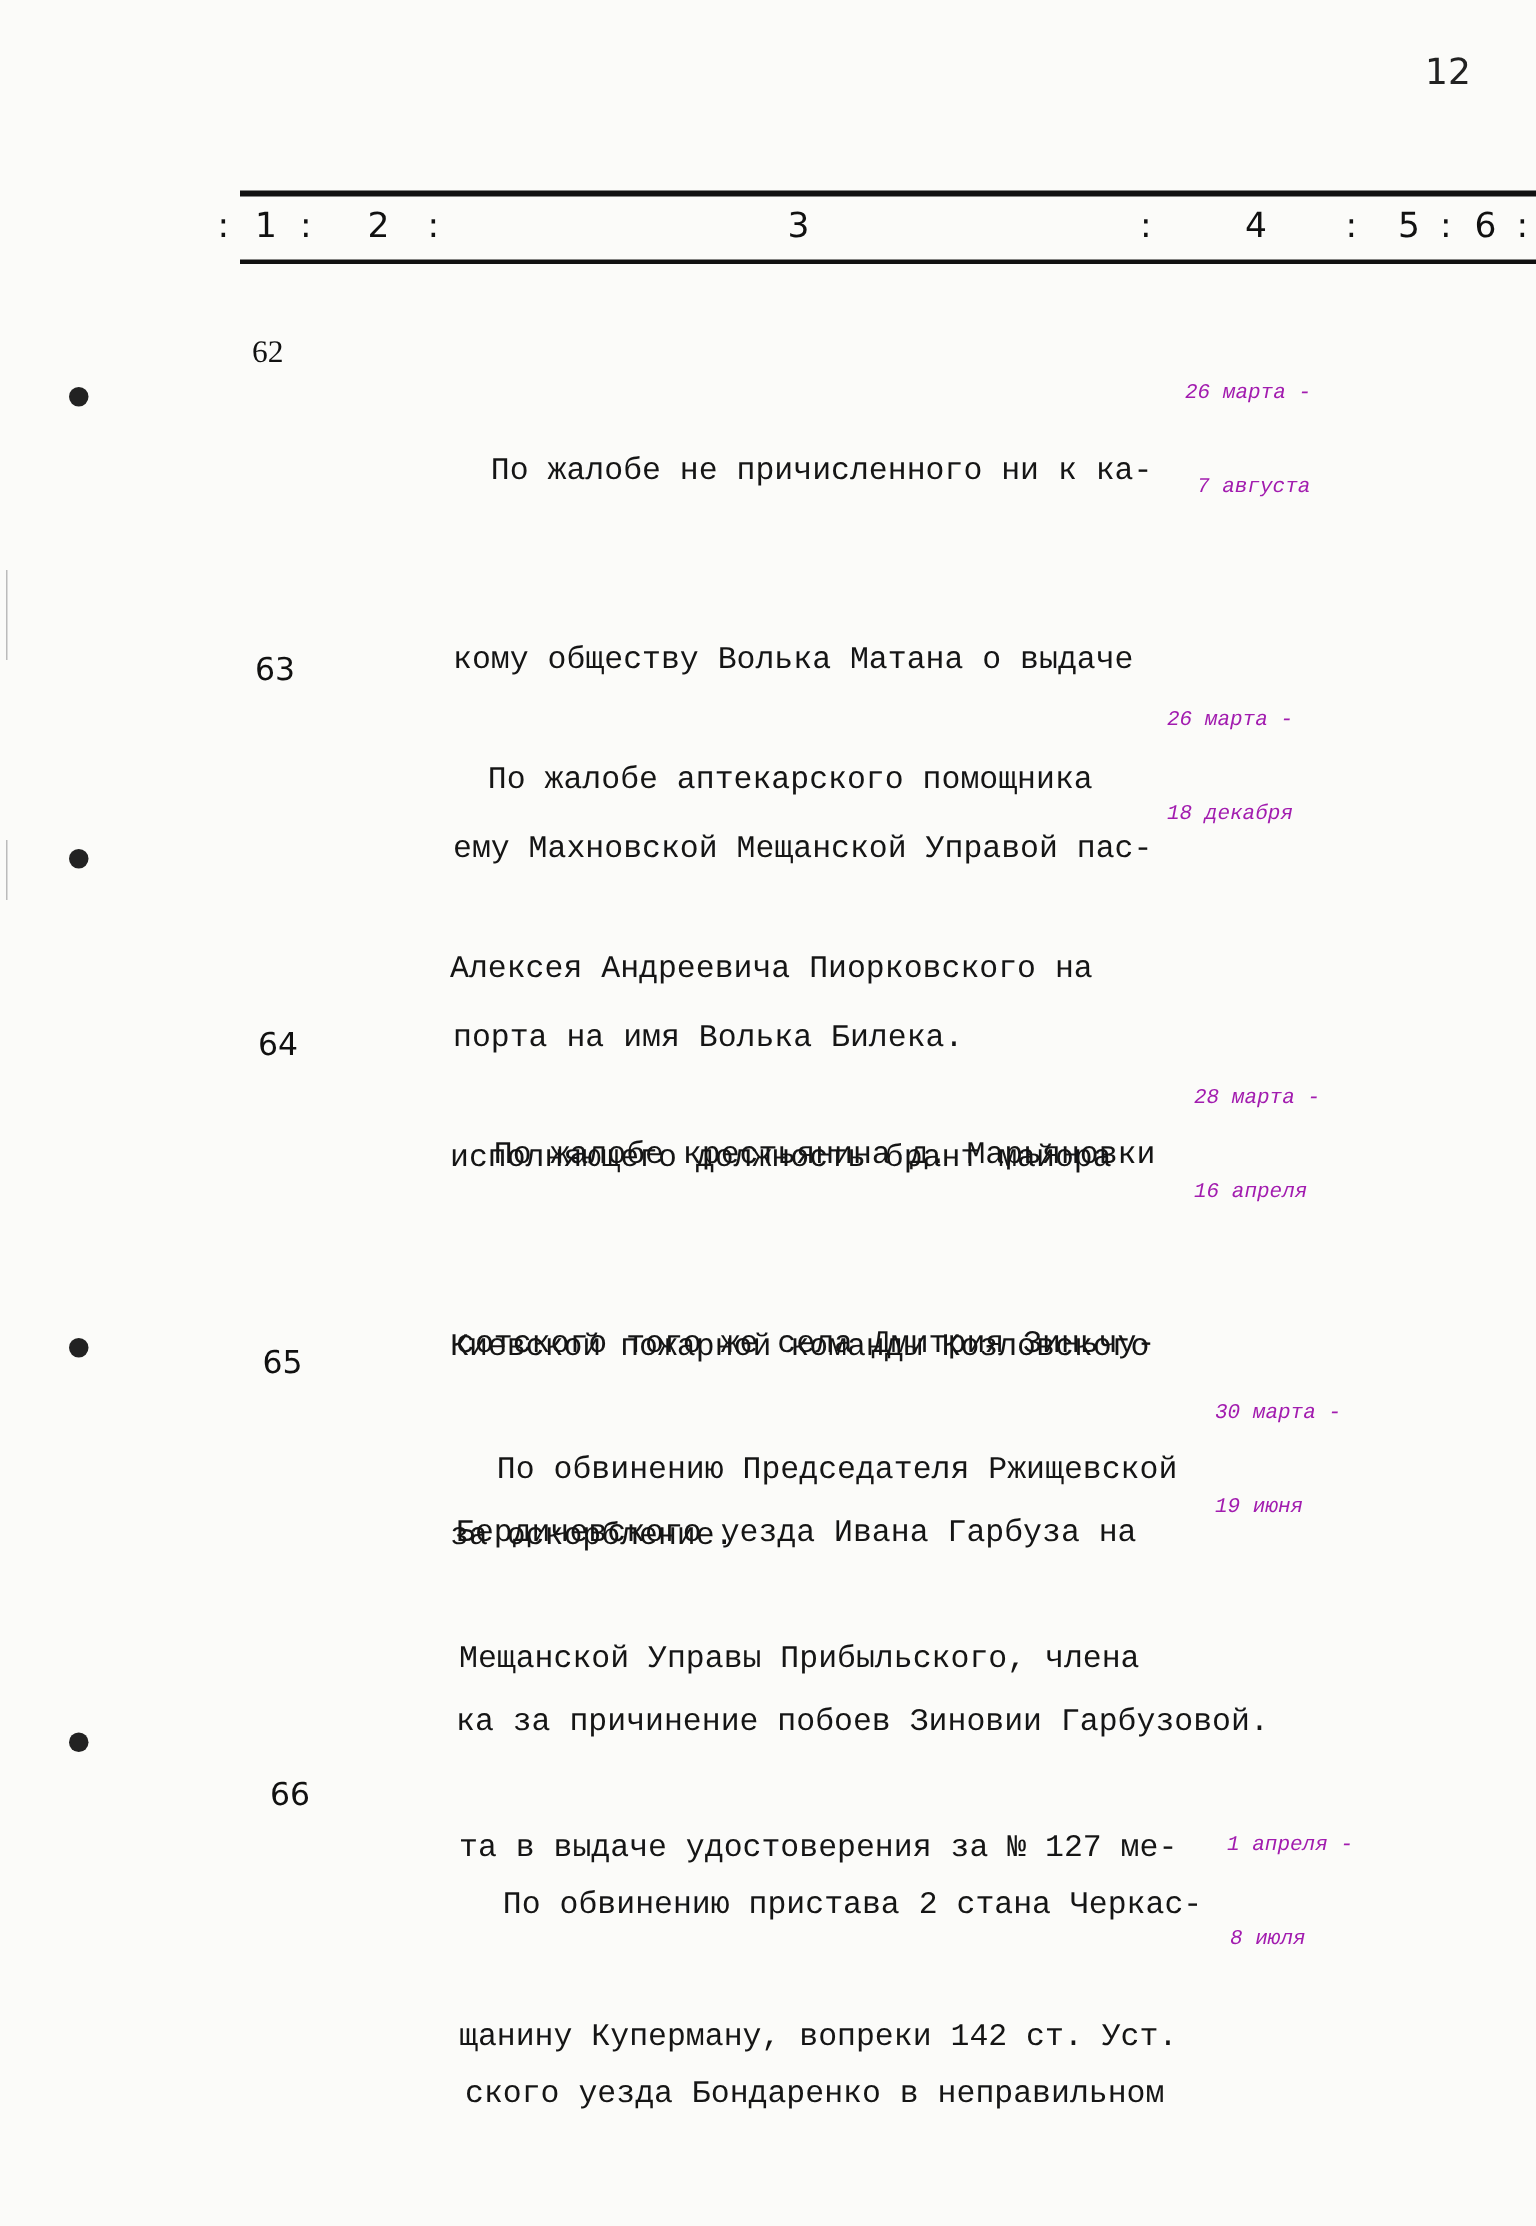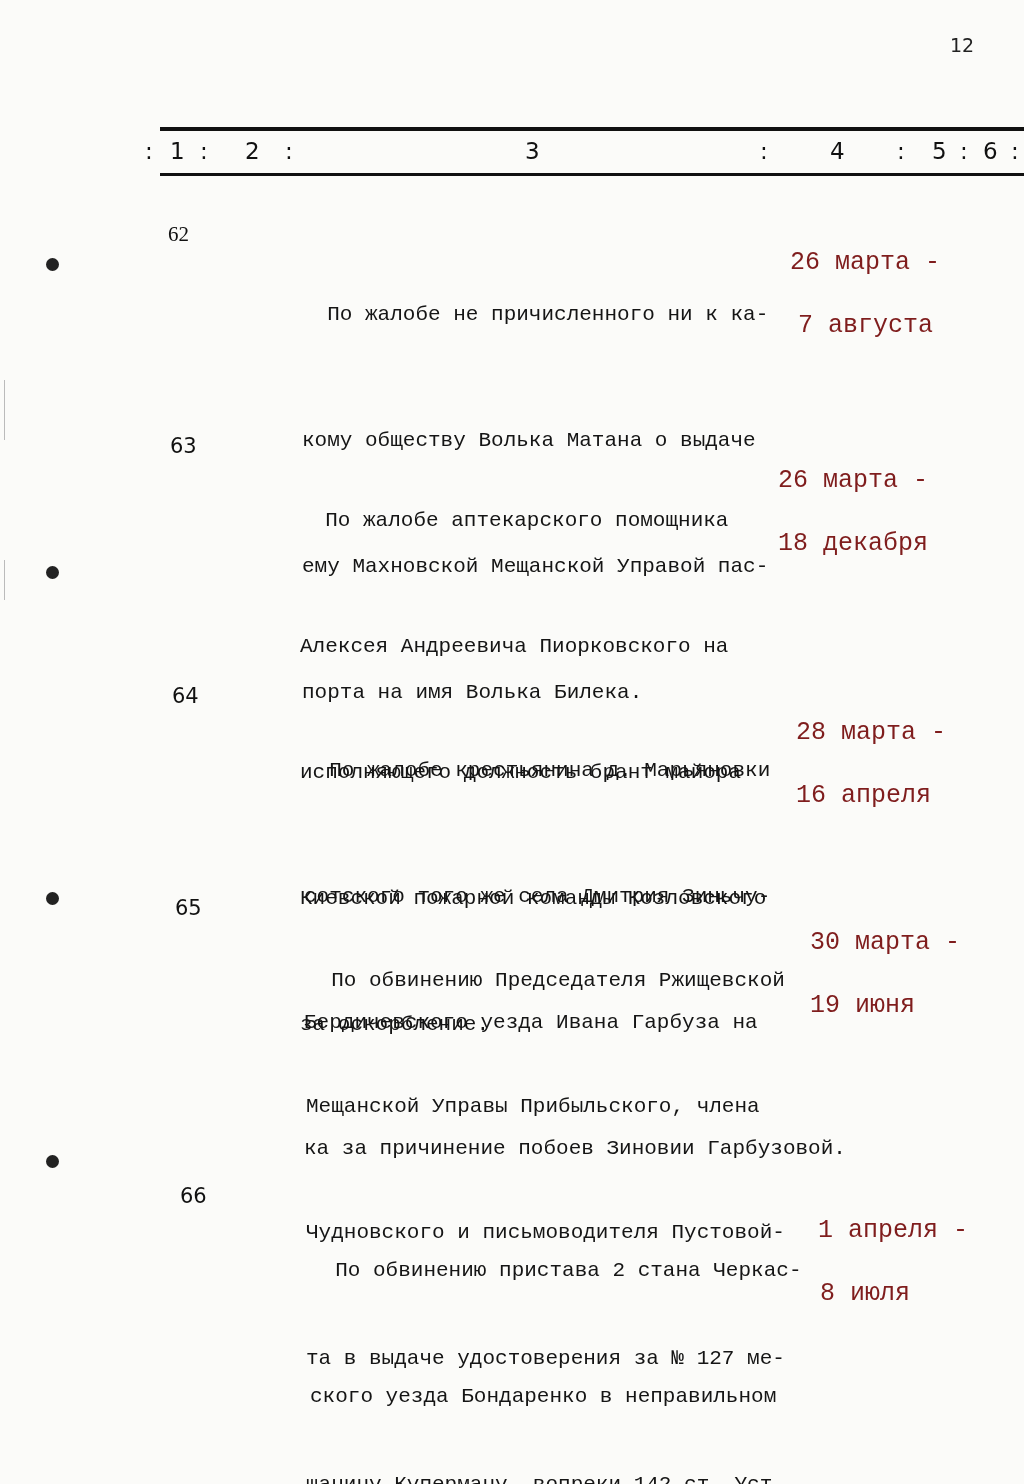--- a/index.html
+++ b/index.html
@@ -4,21 +4,21 @@
   <style>
     html, body { margin: 0; padding: 0; }
     body {
       width: 1024px; height: 1484px; position: relative; overflow: hidden;
       background: #fbfbf9;
       font-family: "Liberation Mono", "DejaVu Sans Mono", monospace;
       color: #1a1a1a;
     }
     .page-number {
       position: absolute; top: 34px; left: 950px;
-      font-family: "DejaVu Sans", sans-serif; font-size: 19px; color: #222;
+      font-family: "DejaVu Sans", sans-serif; font-size: 24px; color: #222;
     }
     .rule {
       position: absolute; left: 160px; width: 864px; background: #111;
     }
     .rule.top { top: 127px; height: 4px; }
     .rule.bottom { top: 173px; height: 3px; }
     .header-row {
       position: absolute; top: 138px; left: 145px; width: 879px; height: 30px;
       font-family: "DejaVu Sans", sans-serif; font-size: 23px; color: #111;
     }
@@ -26,22 +26,23 @@
     .entry { position: absolute; left: 0; width: 1024px; }
     .entry-num {
       position: absolute; font-family: "DejaVu Sans", sans-serif;
       font-size: 21px; color: #111;
     }
     .entry-text {
       position: absolute; font-size: 21px; line-height: 42px; letter-spacing: 0px;
       color: #151515; white-space: pre;
     }
     .entry-date {
-      position: absolute; font-size: 25px; line-height: 21px; color: #7f1d1d;
+      position: absolute; font-size: 14px; line-height: 21px; color: #a21caf;
       white-space: pre;
+      font-style: italic;
     }
     .hole {
       position: absolute; width: 13px; height: 13px; border-radius: 50%;
       background: #222; left: 46px;
     }
     .margin-line {
       position: absolute; left: 4px; width: 1px; background: #bbb;
     }
   </style>
 </head>
@@ -117,21 +118,20 @@
       <div>28 марта -</div>
       <div>16 апреля</div>
     </div>
   </div>
 
   <div class="entry" style="top:876px;">
     <div class="entry-num" style="left:175px;top:20px;">65</div>
     <div class="entry-text" style="left:306px;top:0;">
       <div>  По обвинению Председателя Ржищевской</div>
       <div>Мещанской Управы Прибыльского, члена</div>
-      <div>Чудновского и письмоводителя Пустовой-</div>
       <div>та в выдаче удостоверения за № 127 ме-</div>
       <div>щанину Куперману, вопреки 142 ст. Уст.</div>
       
     </div>
     <div class="entry-date" style="left:810px;top:14px;">
       <div>30 марта -</div>
       <div>19 июня</div>
     </div>
   </div>
 

